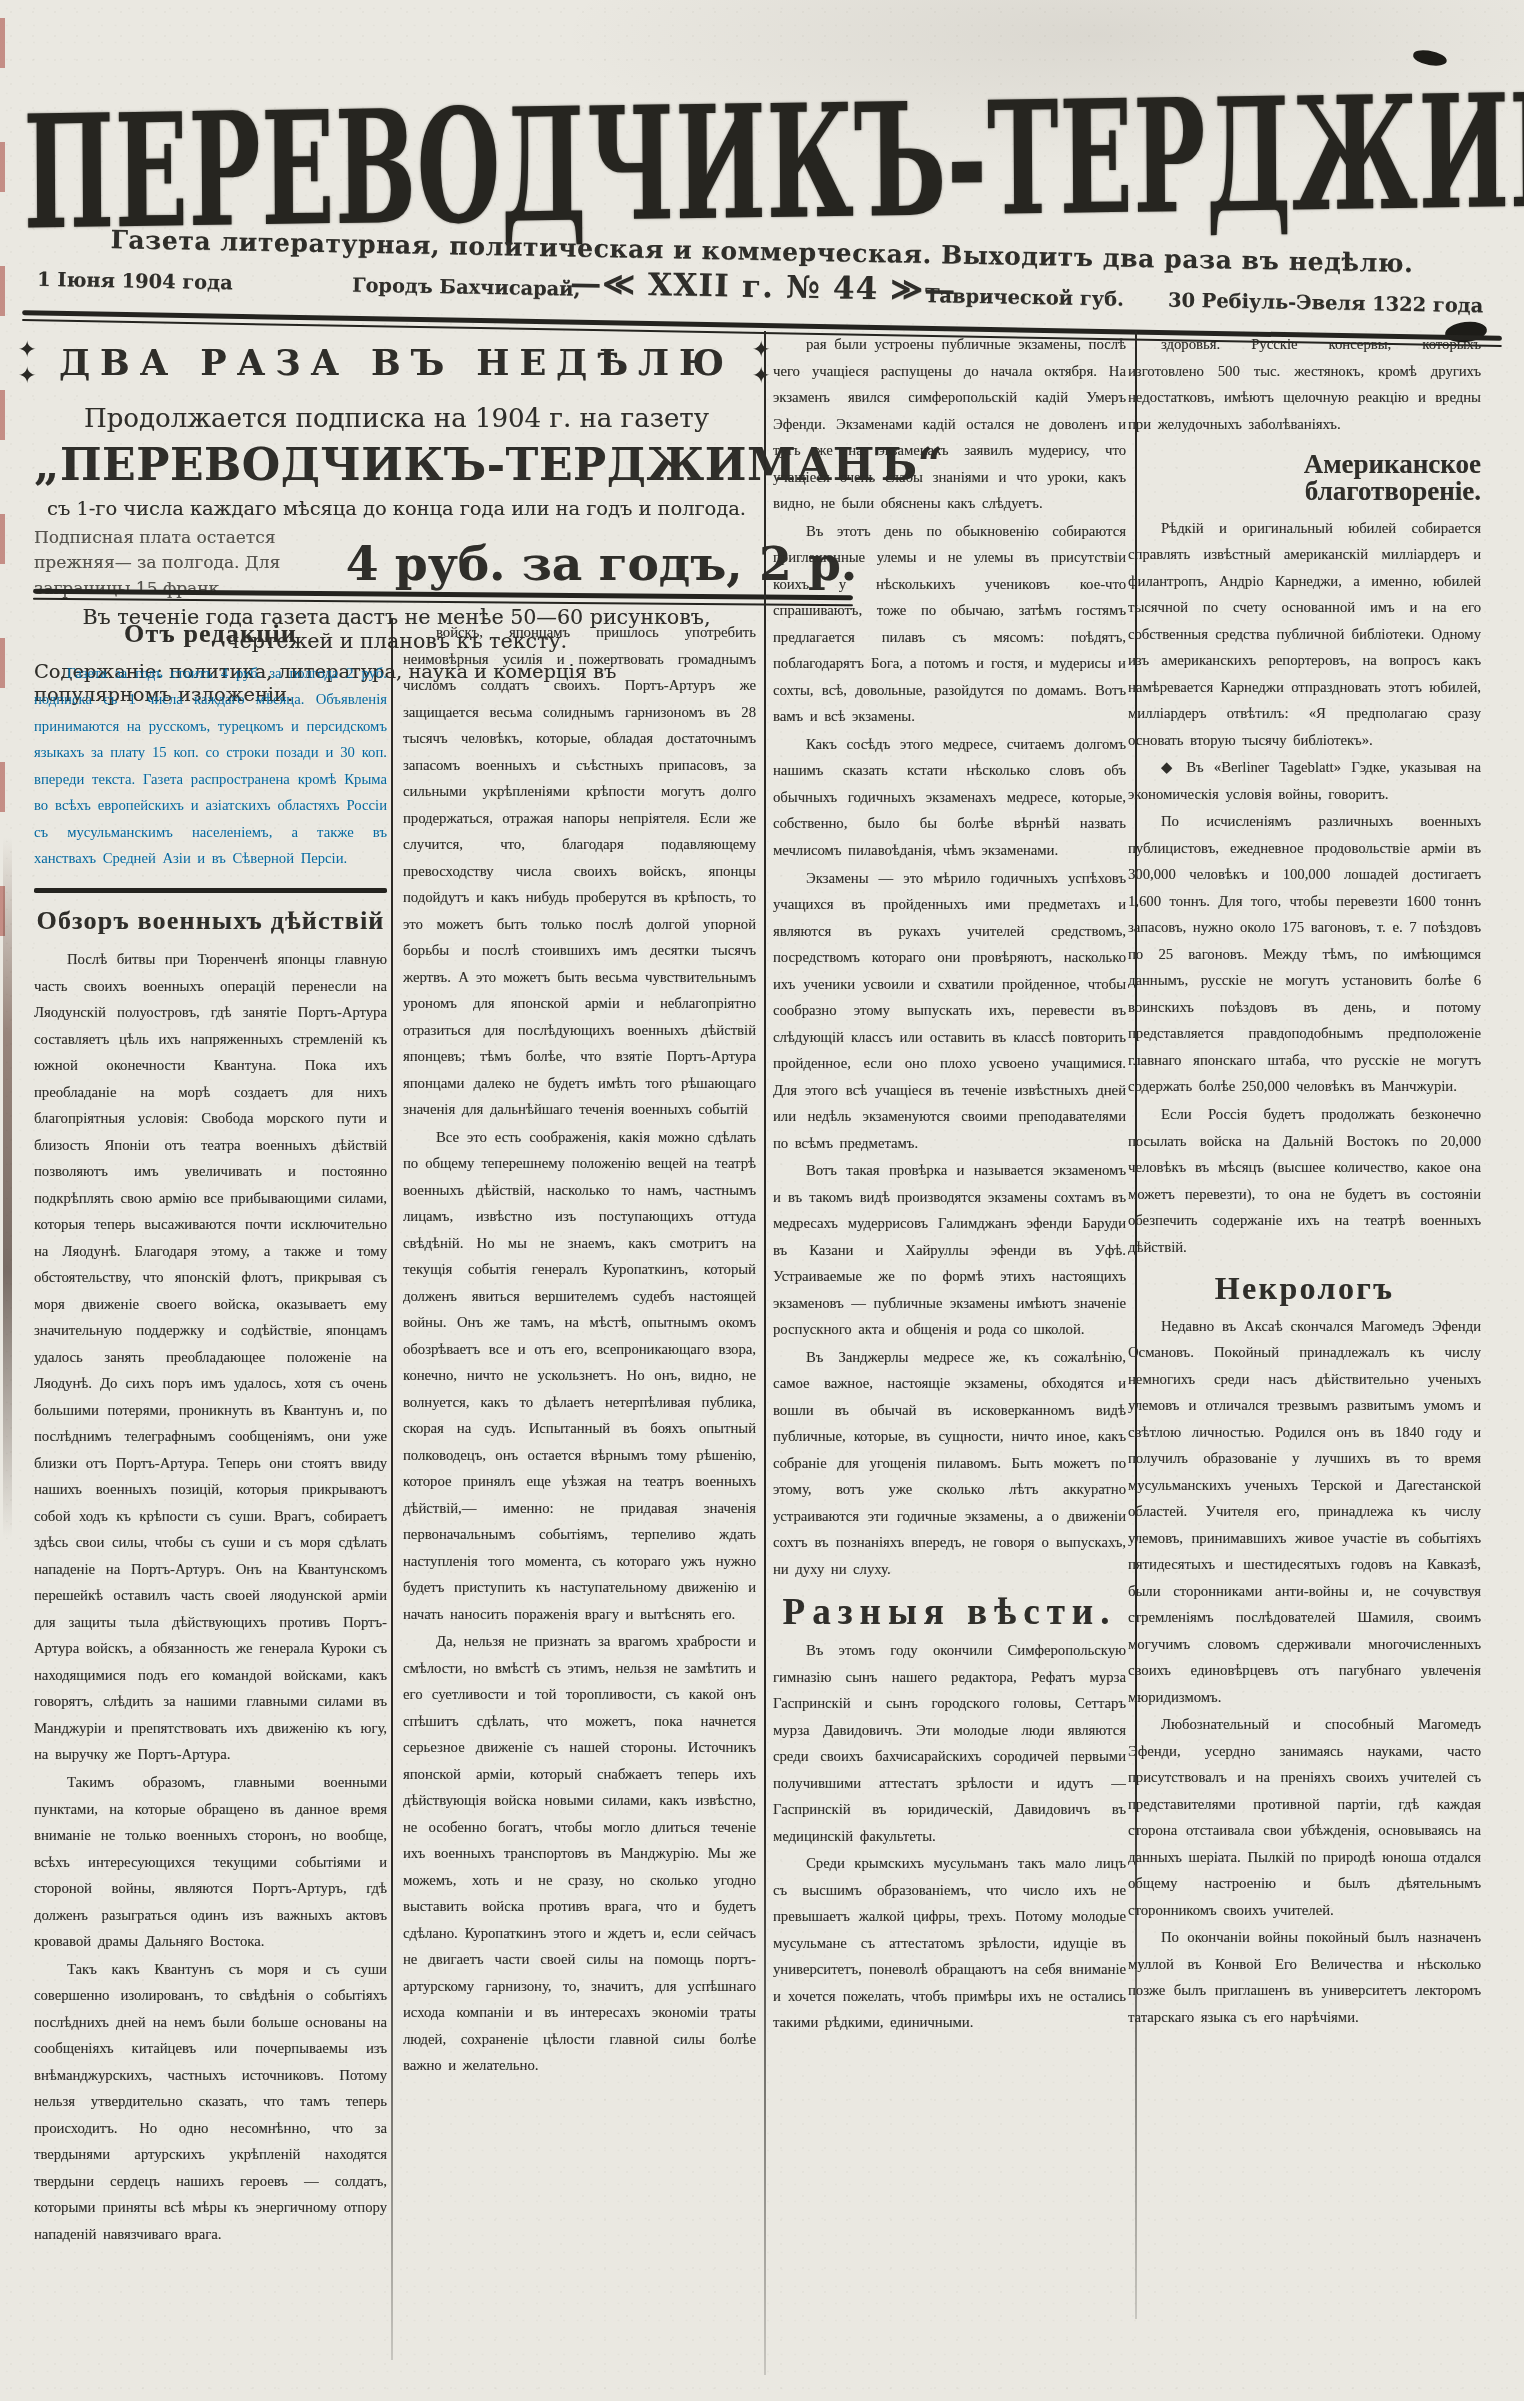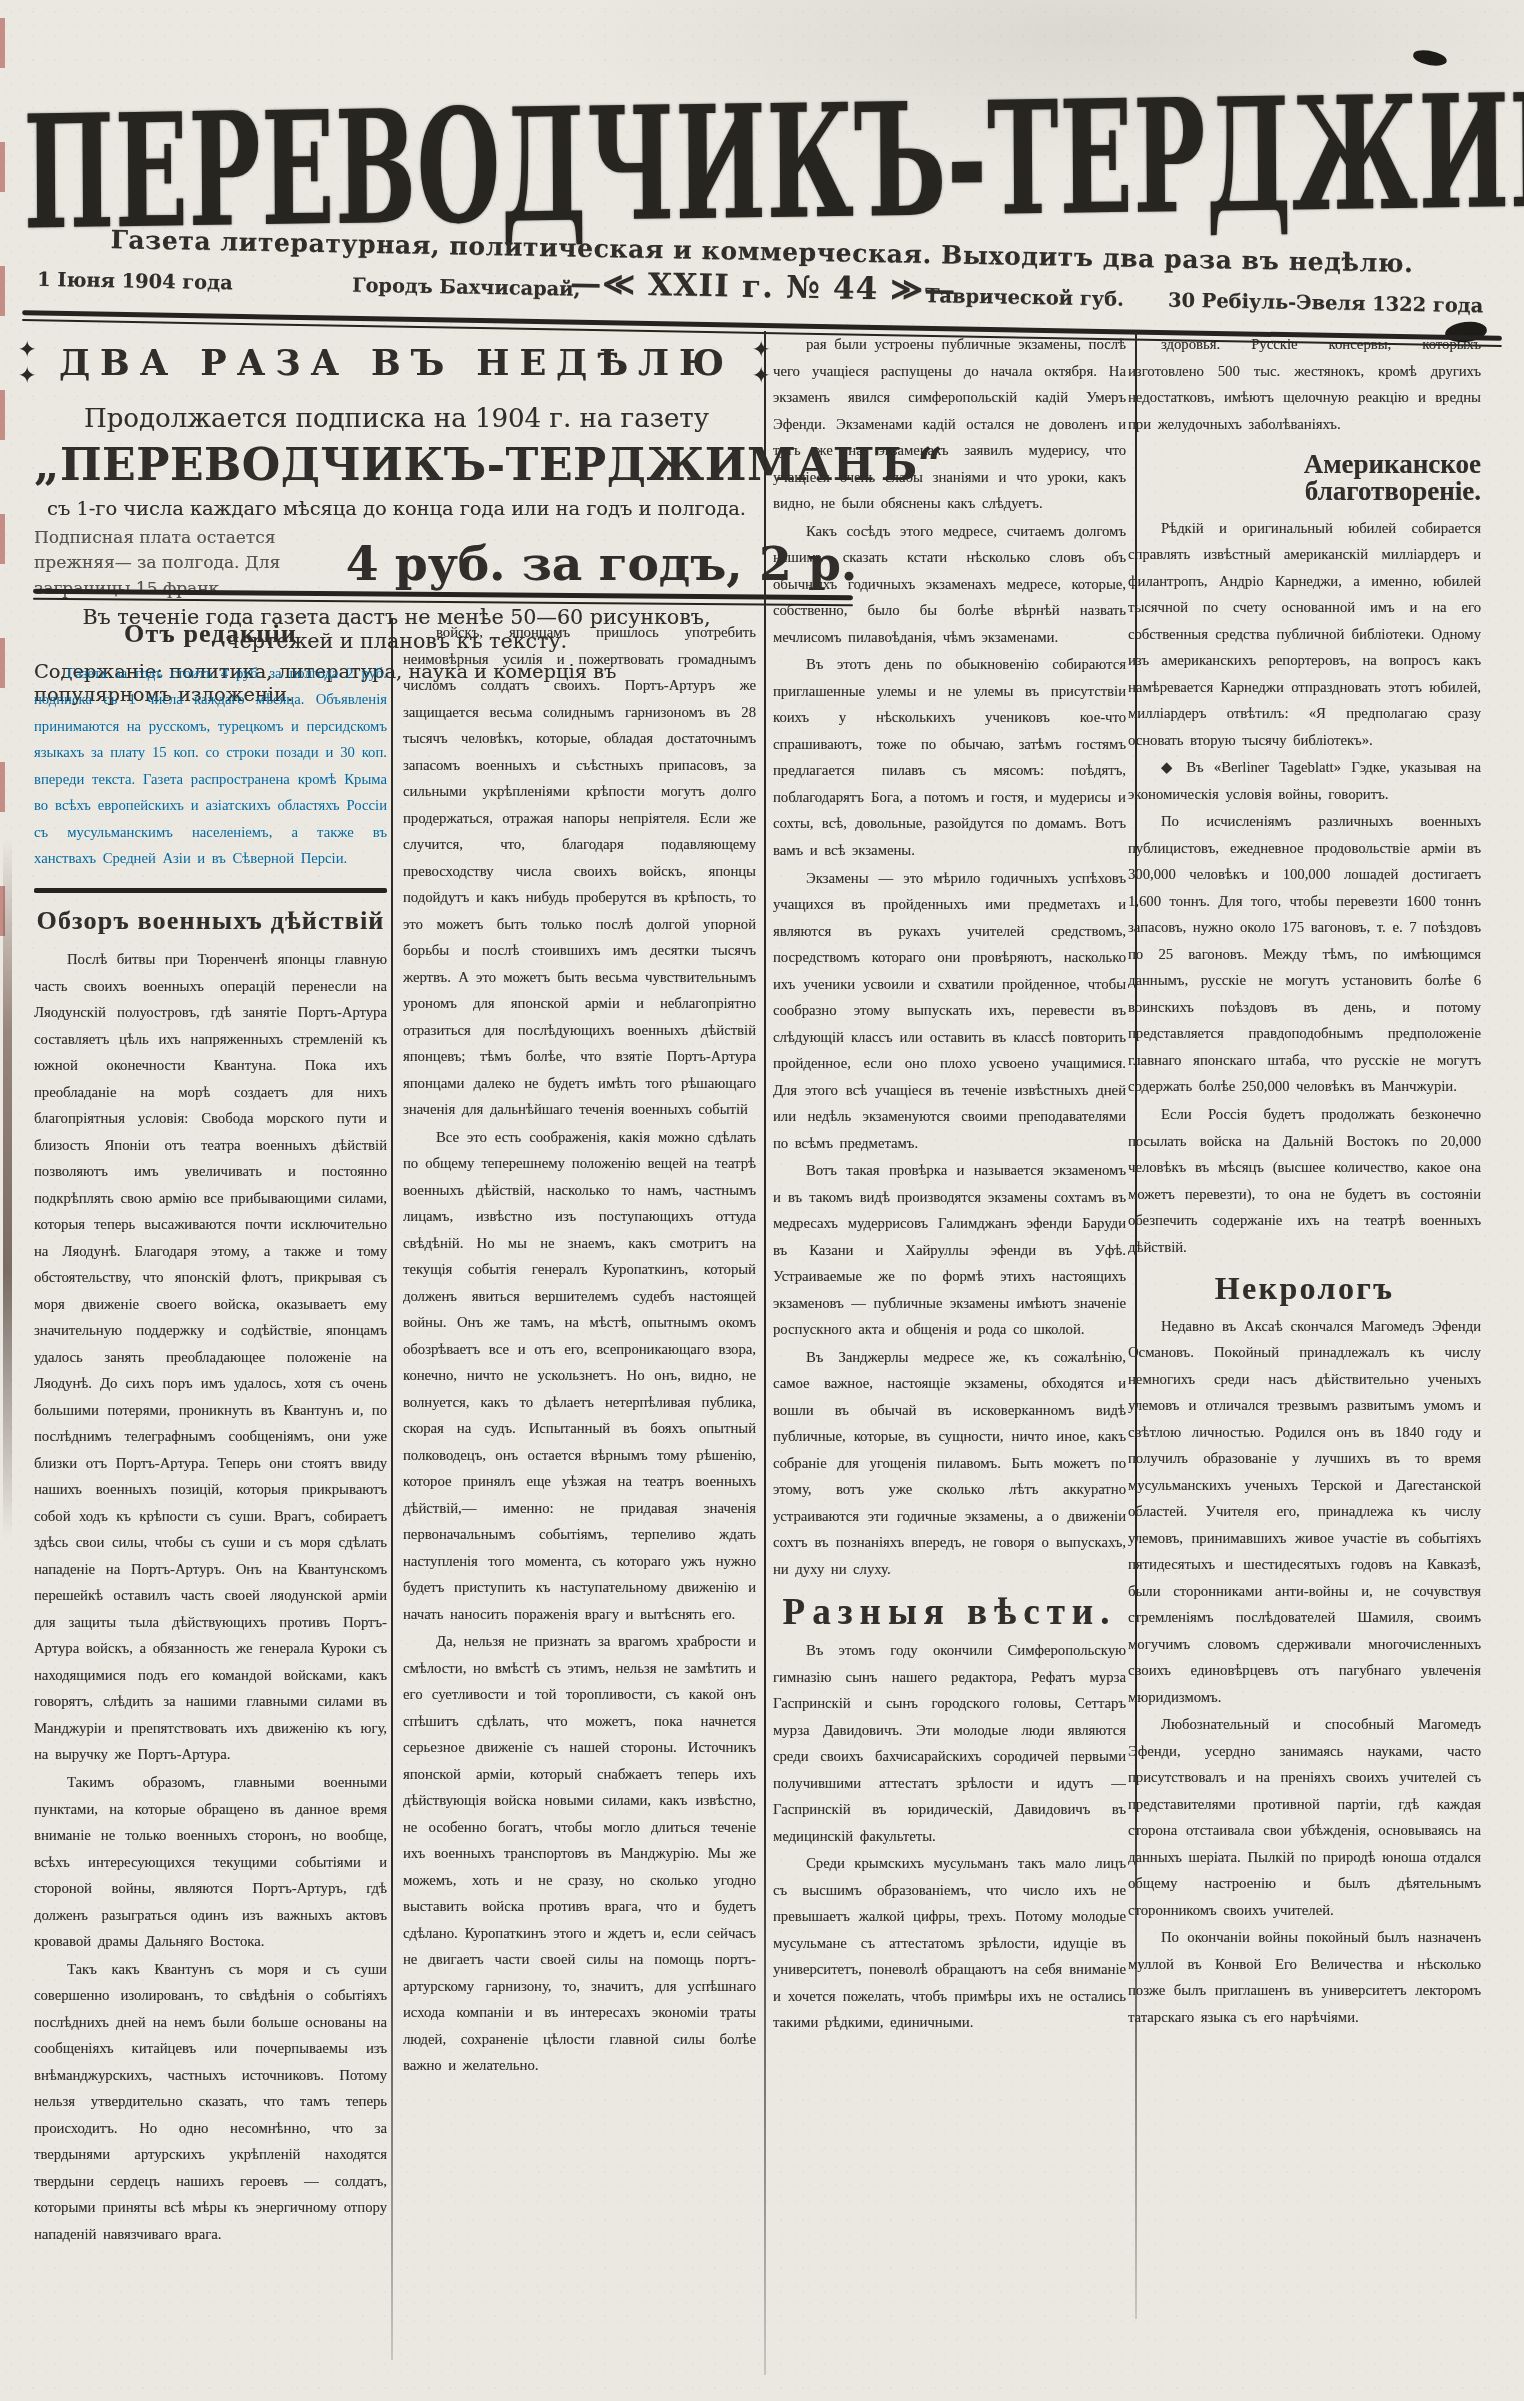--- a/index.html
+++ b/index.html
@@ -162,22 +162,22 @@
         <p class="para">войскъ, японцамъ пришлось употребить неимовѣрныя усилія и пожертвовать громаднымъ числомъ солдатъ своихъ. Портъ-Артуръ же защищается весьма солиднымъ гарнизономъ въ 28 тысячъ человѣкъ, которые, обладая достаточнымъ запасомъ военныхъ и съѣстныхъ припасовъ, за сильными укрѣпленіями крѣпости могутъ долго продержаться, отражая напоры непріятеля. Если же случится, что, благодаря подавляющему превосходству числа своихъ войскъ, японцы подойдутъ и какъ нибудь проберутся въ крѣпость, то это можетъ быть только послѣ долгой упорной борьбы и послѣ стоившихъ имъ десятки тысячъ жертвъ. А это можетъ быть весьма чувствительнымъ урономъ для японской арміи и неблагопріятно отразиться для послѣдующихъ военныхъ дѣйствій японцевъ; тѣмъ болѣе, что взятіе Портъ-Артура японцами далеко не будетъ имѣть того рѣшающаго значенія для дальнѣйшаго теченія военныхъ событій</p>
         <p class="para">Все это есть соображенія, какія можно сдѣлать по общему теперешнему положенію вещей на театрѣ военныхъ дѣйствій, насколько то намъ, частнымъ лицамъ, извѣстно изъ поступающихъ оттуда свѣдѣній. Но мы не знаемъ, какъ смотритъ на текущія событія генералъ Куропаткинъ, который долженъ явиться вершителемъ судебъ настоящей войны. Онъ же тамъ, на мѣстѣ, опытнымъ окомъ обозрѣваетъ все и отъ его, всепроникающаго взора, конечно, ничто не ускользнетъ. Но онъ, видно, не волнуется, какъ то дѣлаетъ нетерпѣливая публика, скорая на судъ. Испытанный въ бояхъ опытный полководецъ, онъ остается вѣрнымъ тому рѣшенію, которое принялъ еще уѣзжая на театръ военныхъ дѣйствій,— именно: не придавая значенія первоначальнымъ событіямъ, терпеливо ждать наступленія того момента, съ котораго ужъ нужно будетъ приступить къ наступательному движенію и начать наносить пораженія врагу и вытѣснять его.</p>
         <p class="para">Да, нельзя не признать за врагомъ храбрости и смѣлости, но вмѣстѣ съ этимъ, нельзя не замѣтить и его суетливости и той торопливости, съ какой онъ спѣшитъ сдѣлать, что можетъ, пока начнется серьезное движеніе съ нашей стороны. Источникъ японской арміи, который снабжаетъ теперь ихъ дѣйствующія войска новыми силами, какъ извѣстно, не особенно богатъ, чтобы могло длиться теченіе ихъ военныхъ транспортовъ въ Манджурію. Мы же можемъ, хоть и не сразу, но сколько угодно выставить войска противъ врага, что и будетъ сдѣлано. Куропаткинъ этого и ждетъ и, если сейчасъ не двигаетъ части своей силы на помощь портъ-артурскому гарнизону, то, значитъ, для успѣшнаго исхода компаніи и въ интересахъ экономіи траты людей, сохраненіе цѣлости главной силы болѣе важно и желательно.</p>
       </div>
 
   </section>
 
   <section class="col col3">
     <div>
         <p class="para">рая были устроены публичные экзамены, послѣ чего учащіеся распущены до начала октября. На экзаменъ явился симферопольскій кадій Умеръ Эфенди. Экзаменами кадій остался не доволенъ и тутъ же на экзаменахъ заявилъ мудерису, что учащіеся очень слабы знаніями и что уроки, какъ видно, не были обяснены какъ слѣдуетъ.</p>
+        <p class="para">Въ этотъ день по обыкновенію собираются приглашенные улемы и не улемы въ присутствіи коихъ у нѣсколькихъ учениковъ кое-что спрашиваютъ, тоже по обычаю, затѣмъ гостямъ предлагается пилавъ съ мясомъ: поѣдятъ, поблагодарятъ Бога, а потомъ и гостя, и мудерисы и сохты, всѣ, довольные, разойдутся по домамъ. Вотъ вамъ и всѣ экзамены.</p>
         <p class="para">Какъ сосѣдъ этого медресе, считаемъ долгомъ нашимъ сказать кстати нѣсколько словъ объ обычныхъ годичныхъ экзаменахъ медресе, которые, собственно, было бы болѣе вѣрнѣй назвать мечлисомъ пилавоѣданія, чѣмъ экзаменами.</p>
-        <p class="para">Въ этотъ день по обыкновенію собираются приглашенные улемы и не улемы въ присутствіи коихъ у нѣсколькихъ учениковъ кое-что спрашиваютъ, тоже по обычаю, затѣмъ гостямъ предлагается пилавъ съ мясомъ: поѣдятъ, поблагодарятъ Бога, а потомъ и гостя, и мудерисы и сохты, всѣ, довольные, разойдутся по домамъ. Вотъ вамъ и всѣ экзамены.</p>
         <p class="para">Экзамены — это мѣрило годичныхъ успѣховъ учащихся въ пройденныхъ ими предметахъ и являются въ рукахъ учителей средствомъ, посредствомъ котораго они провѣряютъ, насколько ихъ ученики усвоили и схватили пройденное, чтобы сообразно этому выпускать ихъ, перевести въ слѣдующій классъ или оставить въ классѣ повторить пройденное, если оно плохо усвоено учащимися. Для этого всѣ учащіеся въ теченіе извѣстныхъ дней или недѣль экзаменуются своими преподавателями по всѣмъ предметамъ.</p>
         <p class="para">Вотъ такая провѣрка и называется экзаменомъ и въ такомъ видѣ производятся экзамены сохтамъ въ медресахъ мудеррисовъ Галимджанъ эфенди Баруди въ Казани и Хайруллы эфенди въ Уфѣ. Устраиваемые же по формѣ этихъ настоящихъ экзаменовъ — публичные экзамены имѣютъ значеніе роспускного акта и общенія и рода со школой.</p>
         <p class="para">Въ Занджерлы медресе же, къ сожалѣнію, самое важное, настоящіе экзамены, обходятся и вошли въ обычай въ исковерканномъ видѣ публичные, которые, въ сущности, ничто иное, какъ собраніе для угощенія пилавомъ. Быть можетъ по этому, вотъ уже сколько лѣтъ аккуратно устраиваются эти годичные экзамены, а о движеніи сохтъ въ познаніяхъ впередъ, не говоря о выпускахъ, ни духу ни слуху.</p>
       </div>
     <h2 class="h-razn">Разныя вѣсти.</h2>
     <div>
         <p class="para">Въ этомъ году окончили Симферопольскую гимназію сынъ нашего редактора, Рефатъ мурза Гаспринскій и сынъ городского головы, Сеттаръ мурза Давидовичъ. Эти молодые люди являются среди своихъ бахчисарайскихъ сородичей первыми получившими аттестатъ зрѣлости и идутъ — Гаспринскій въ юридическій, Давидовичъ въ медицинскій факультеты.</p>
         <p class="para">Среди крымскихъ мусульманъ такъ мало лицъ съ высшимъ образованіемъ, что число ихъ не превышаетъ жалкой цифры, трехъ. Потому молодые мусульмане съ аттестатомъ зрѣлости, идущіе въ университетъ, поневолѣ обращаютъ на себя вниманіе и хочется пожелать, чтобъ примѣры ихъ не остались такими рѣдкими, единичными.</p>
       </div>
   </section>

